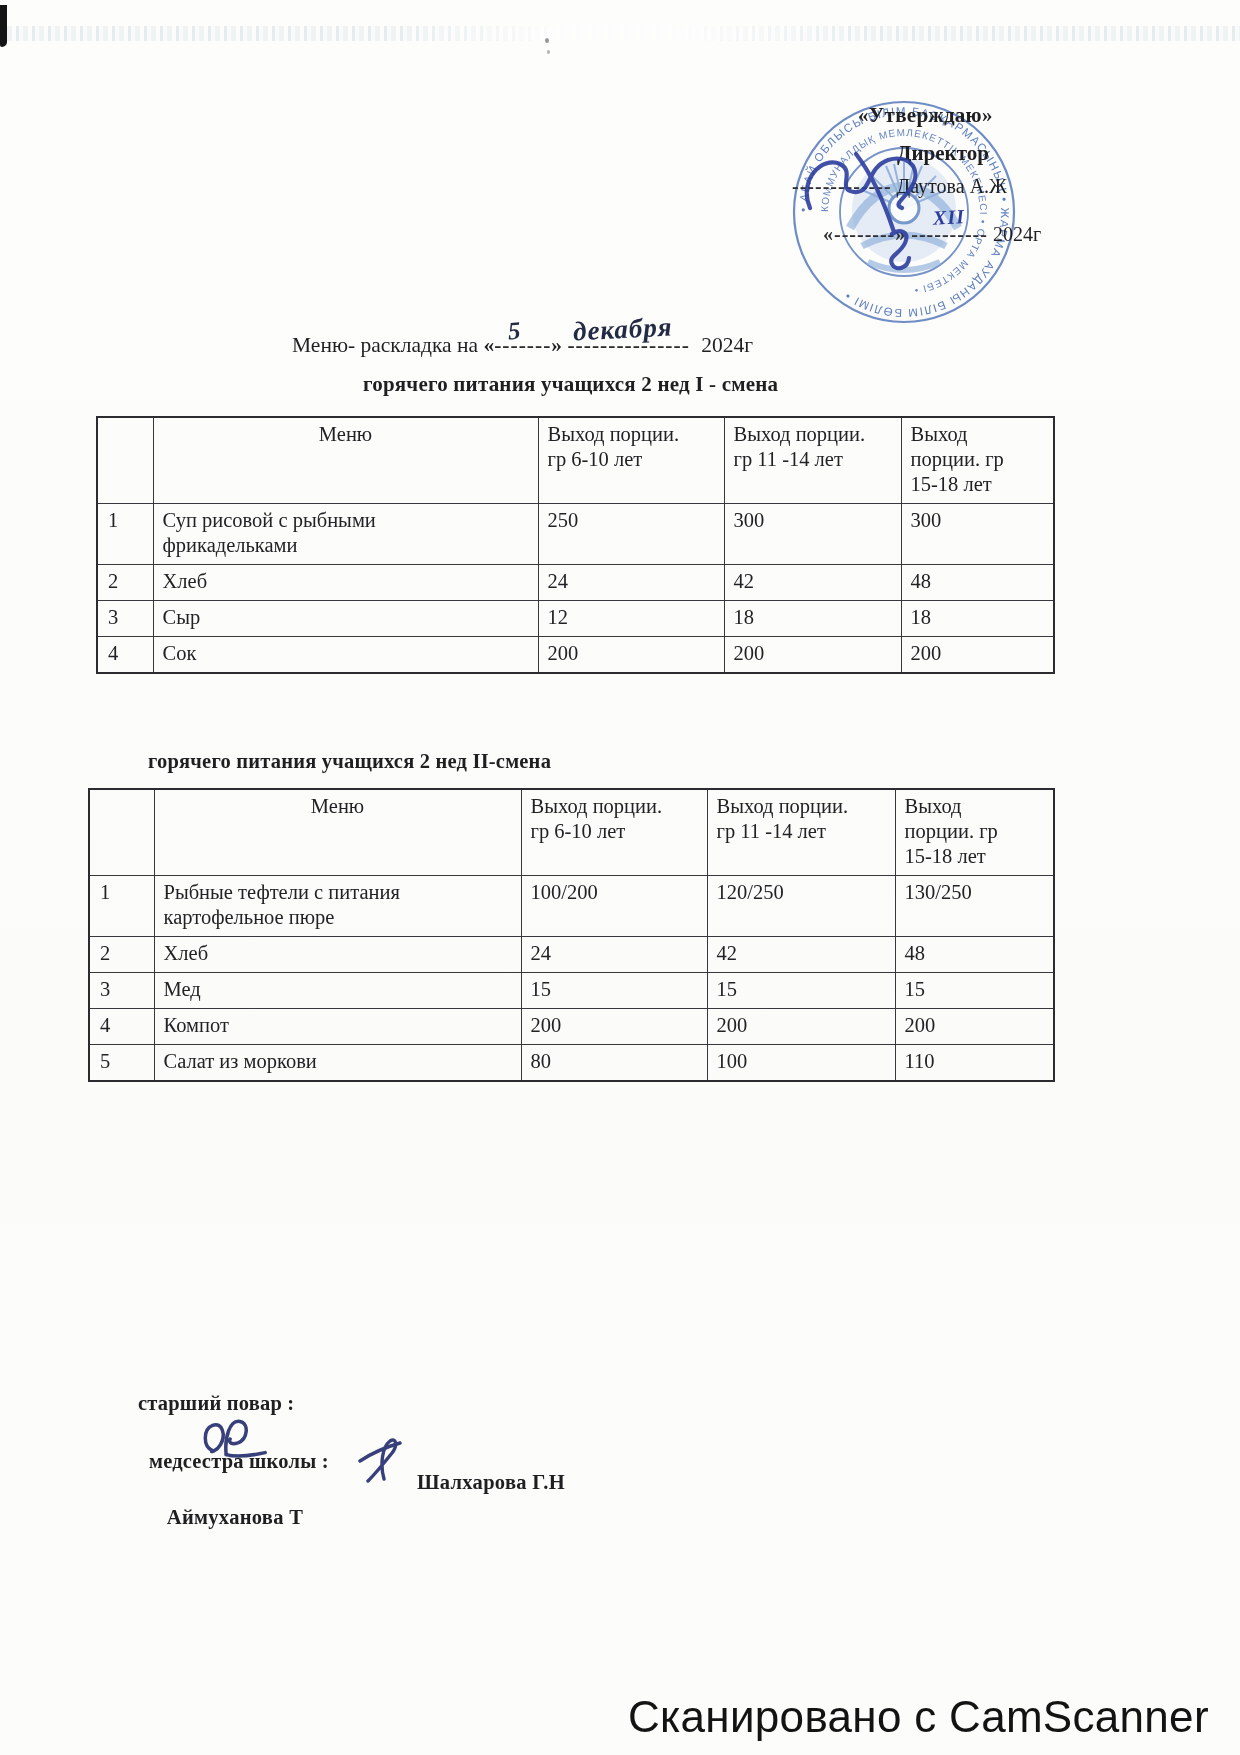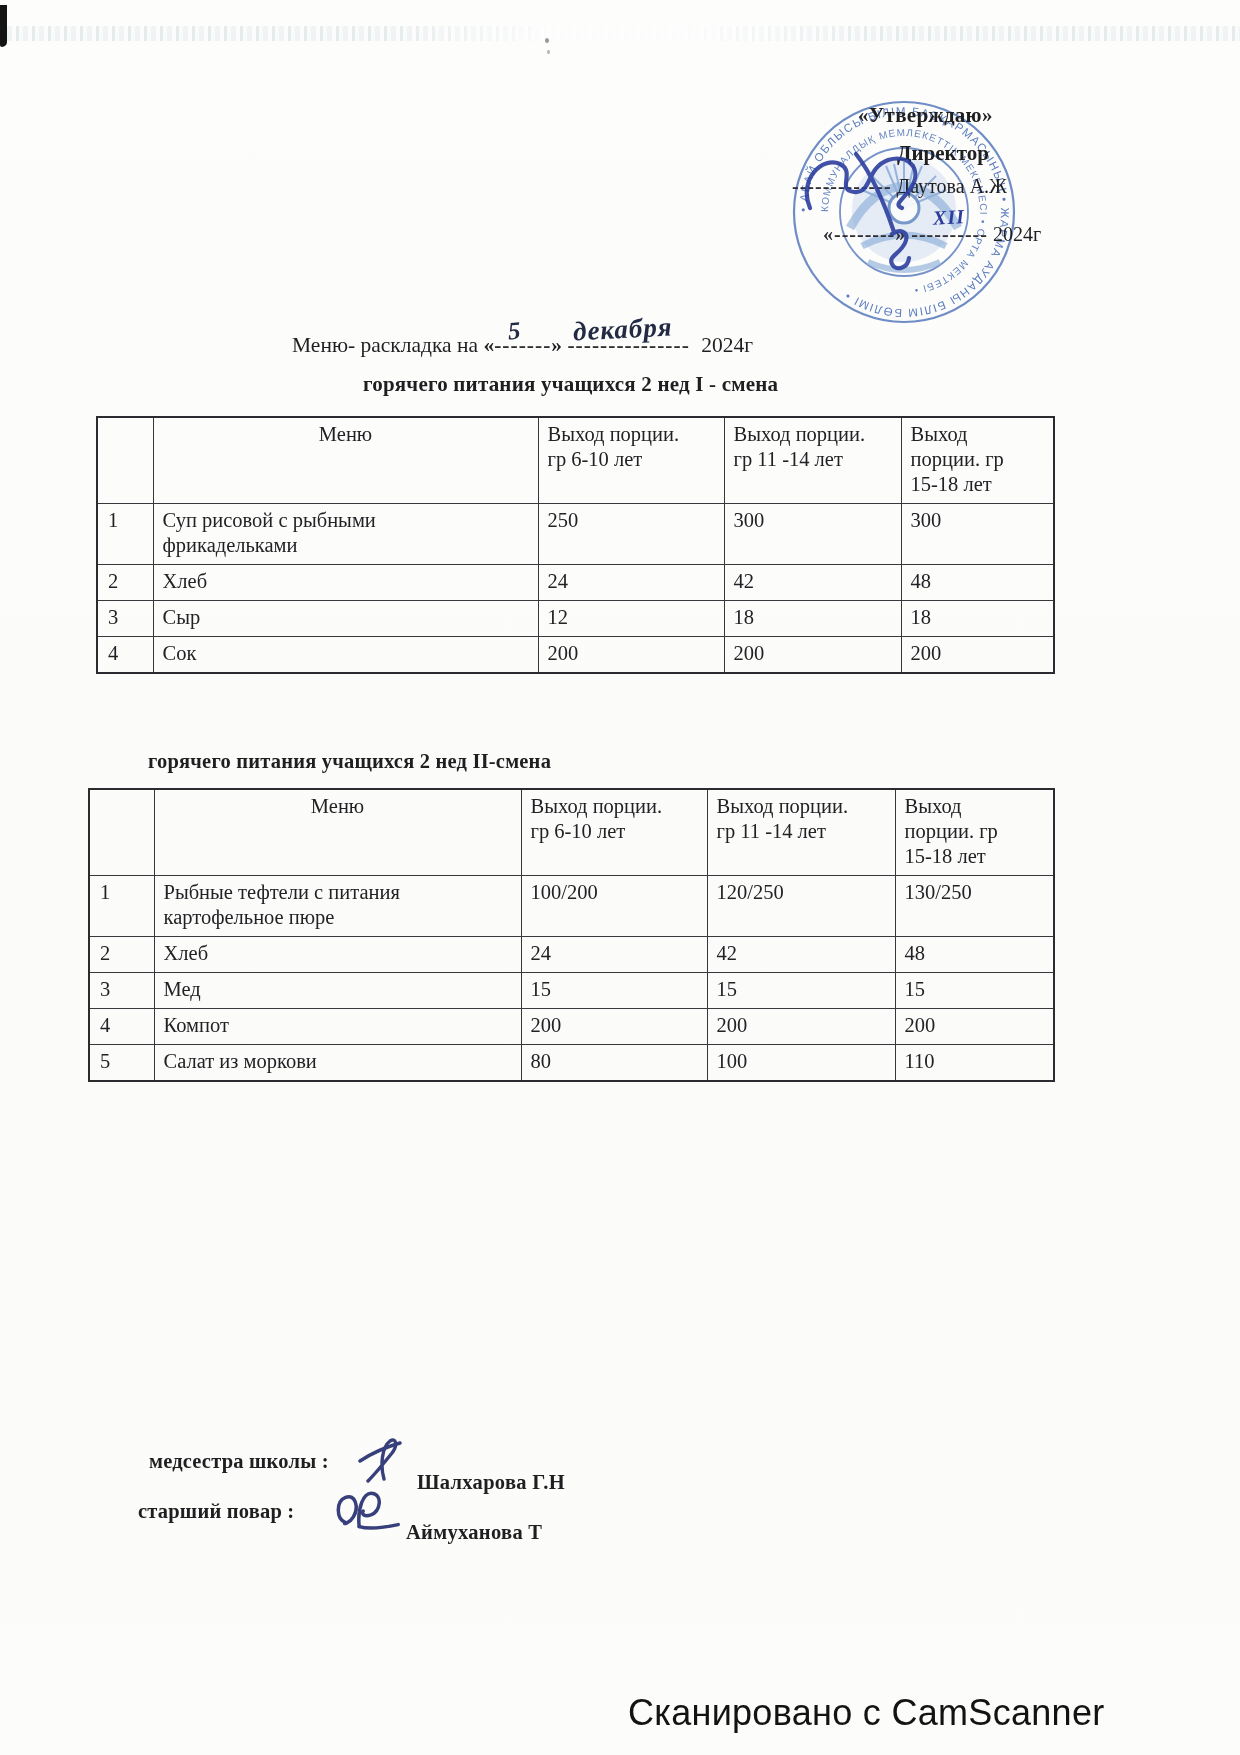--- a/index.html
+++ b/index.html
@@ -57,28 +57,28 @@
   table.menu th.th-menu { text-align:center; }
   table.menu td { white-space:pre-line; }
   table.menu tbody tr td:first-child { padding-left:10px; }
   .t1 col:nth-child(1){width:56px;} .t1 col:nth-child(2){width:385px;} .t1 col:nth-child(3){width:186px;} .t1 col:nth-child(4){width:177px;} .t1 col:nth-child(5){width:153px;}
   .t2 col:nth-child(1){width:65px;} .t2 col:nth-child(2){width:367px;} .t2 col:nth-child(3){width:186px;} .t2 col:nth-child(4){width:188px;} .t2 col:nth-child(5){width:159px;}
   .t2 th { height:96px; }
 
   
   .sig-row { position:absolute; display:flex; align-items:center; font-size:20.5px; }
   .sig-row-1 { left:149px; top:1428px; }
-  .sig-row-2 { left:138px; top:1478px; }
+  .sig-row-2 { left:138px; top:1392px;flex-direction:column; }
   .sig-role { width:192px; font-weight:600; letter-spacing:.2px; }
   .sig-glyph { width:74px; display:flex; justify-content:center; }
   .sig-name { margin-left:2px; font-weight:600; letter-spacing:.3px;margin-top:43px; }
 
   .footer-credit {
     position:absolute; left:628px; top:1692px; font-family:"Liberation Sans", sans-serif;
-    font-size:36px; font-weight:500; color:#131313; letter-spacing:.3px;
+    font-size:44px; font-weight:500; color:#131313; letter-spacing:.3px;
   }
 </style>
 </head>
 <body>
 
 <div class="page">
 
   <div class="noise-strip"></div>
   <div class="corner-mark"></div>
   <div class="speck"></div>

